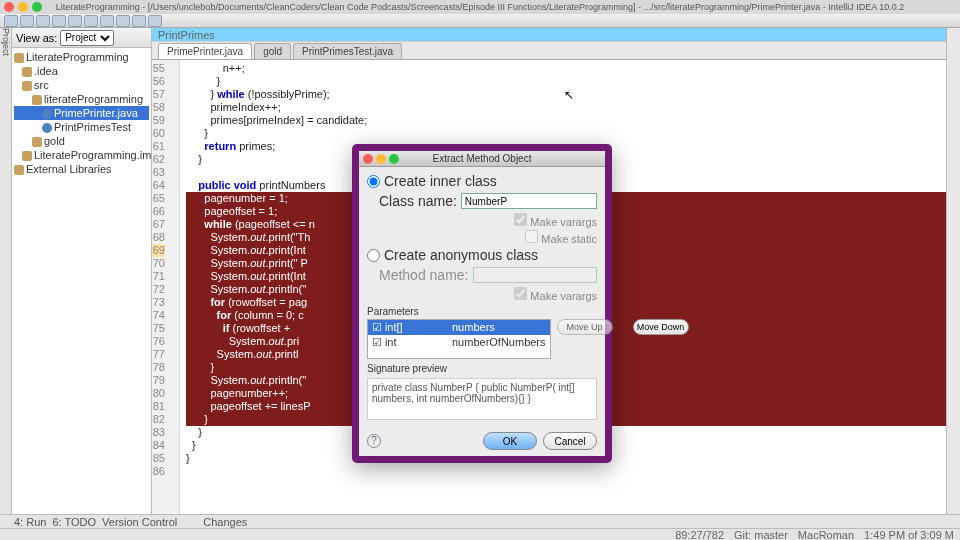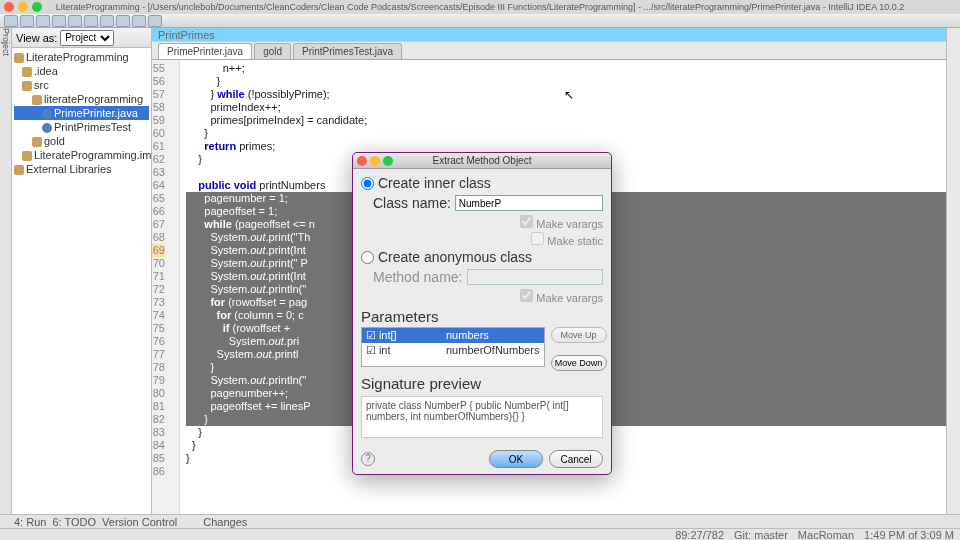--- a/index.html
+++ b/index.html
@@ -30,39 +30,39 @@
 .editor-area { flex: 1; display: flex; flex-direction: column; background: #fff; }
 .breadcrumbs { height: 14px; background: #7dd3fc; border-bottom: 1px solid #ccc; font-size: 9px; color: #666; padding-left: 6px; display: flex; align-items: center; gap: 4px; }
 .tabs { height: 18px; background: #e8e8e8; border-bottom: 1px solid #aaa; display: flex; align-items: flex-end; padding-left: 6px; }
 .tab { height: 16px; padding: 0 8px; background: #d8d8d8; border: 1px solid #aaa; border-bottom: none; border-radius: 3px 3px 0 0; font-size: 10px; line-height: 16px; margin-right: 2px; color: #444; }
 .tab.active { background: #fff; }
 .code-wrap { flex: 1; display: flex; position: relative; overflow: hidden; }
 .gutter { width: 28px; background: #f0f0f0; border-right: 1px solid #ddd; text-align: right; padding-right: 14px; font-family: Menlo, monospace; font-size: 11px; color: #888; line-height: 13px; padding-top: 2px; }
 .gutter div.h { background: #ffe0a0; }
 .code { flex: 1; font-family: Menlo, monospace; font-size: 11px; line-height: 13px; padding: 2px 0 0 6px; white-space: pre; color: #222; }
 .kw { color: #0000c0; font-weight: bold; } .fld { color: #660e7a; font-style: italic; }
-.sel-block { background: #737373; color: #fff; }
+.sel-block { background: #7f1d1d; color: #fff; }
 .sel-block .kw, .sel-block .fld, .sel-block .str { color: #fff; }
 
 .right-gutter { width: 14px; background: #e8e8e8; border-left: 1px solid #bbb; }
 
 .bottom-tabs { position: absolute; bottom: 12px; left: 0; right: 0; height: 14px; background: #e4e4e4; border-top: 1px solid #bbb; display: flex; align-items: center; padding-left: 14px; gap: 6px; font-size: 10px; color: #555; }
 .statusbar { position: absolute; bottom: 0; left: 0; right: 0; height: 12px; background: #e4e4e4; border-top: 1px solid #bbb; display: flex; justify-content: flex-end; align-items: center; padding: 0 6px; gap: 10px; font-size: 9px; color: #666; }
 
 
-.dialog { position: absolute; top: 152px; left: 352px; width: 260px; background: #ececec; border: 1px solid #701a75; box-shadow: 0 6px 24px rgba(0,0,0,0.35); border-radius: 5px; }
+.dialog { position: absolute; top: 144px; left: 352px; width: 260px; background: #ececec; border: 7px solid #701a75; box-shadow: 0 6px 24px rgba(0,0,0,0.35); border-radius: 5px; }
 .dlg-title { height: 16px; background: linear-gradient(#e8e8e8,#c8c8c8); border-bottom: 1px solid #999; text-align: center; font-size: 10px; line-height: 16px; color: #333; border-radius: 5px 5px 0 0; }
 .dlg-wc { position: absolute; top: 3px; left: 4px; display: flex; gap: 3px; }
 .dlg-body { padding: 6px 8px; font-size: 10px; color: #333; }
 .row { display: flex; align-items: center; margin-bottom: 4px; gap: 4px; }
 .row label { font-size: 14px; }
 .row input[type=text] { flex: 1; height: 16px; font-size: 10px; border: 1px solid #7a9; padding: 0 3px; }
 .radio-row { display: flex; gap: 6px; font-size: 9px; margin-bottom: 4px; }
 .chk-right { display: flex; justify-content: flex-end; font-size: 9px; color: #888; margin-bottom: 2px; }
-.section-label { font-size: 15px; margin: 4px 0 2px; }
+.section-label { font-size: 10px; margin: 4px 0 2px; }
 .params { border: 1px solid #aaa; background: #fff; height: 40px; font-size: 9px; }
 .params-row { display: flex; padding: 1px 4px; }
 .params-row.sel { background: #3874d6; color: #fff; }
 .params-row span:first-child { width: 80px; }
 .sig { border: 1px solid #ccc; background: #fff; padding: 3px 4px; font-size: 10px; color: #555; line-height: 11px; margin-top: 4px; height: 42px; }
 .dlg-btns { display: flex; justify-content: flex-end; gap: 6px; padding: 6px 8px; }
 .dlg-btns button { width: 54px; height: 18px; border-radius: 9px; border: 1px solid #888; font-size: 10px; }
 .btn-ok { background: linear-gradient(#bfe0ff,#6fb0f0); }
 .btn-cancel { background: linear-gradient(#fdfdfd,#e4e4e4); }
 .help { position: absolute; left: 8px; bottom: 8px; width: 14px; height: 14px; border: 1px solid #888; border-radius: 50%; text-align: center; line-height: 12px; color: #668; font-size: 10px; }
@@ -203,21 +203,21 @@
       <div class="params" id="params" style="flex:1;">
           <div class="params-row sel">
             <span>☑ int[]</span>
             <span>numbers</span>
           </div>
           <div class="params-row">
             <span>☑ int</span>
             <span>numberOfNumbers</span>
           </div>
         </div>
-      <div style="display:flex;flex-direction:column;gap:12px;">
+      <div style="display:flex;gap:20px;">
         <button style="width:56px;height:16px;font-size:9px;border-radius:8px;border:1px solid #999;background:linear-gradient(#fdfdfd,#e4e4e4);opacity:0.6;">Move Up</button>
         <button style="width:56px;height:16px;font-size:9px;border-radius:8px;border:1px solid #999;background:linear-gradient(#fdfdfd,#e4e4e4);">Move Down</button>
       </div>
     </div>
 
     <div class="section-label">Signature preview</div>
     <div class="sig" id="sigprev">private class NumberP {
   public NumberP(
     int[] numbers,
     int numberOfNumbers){}

